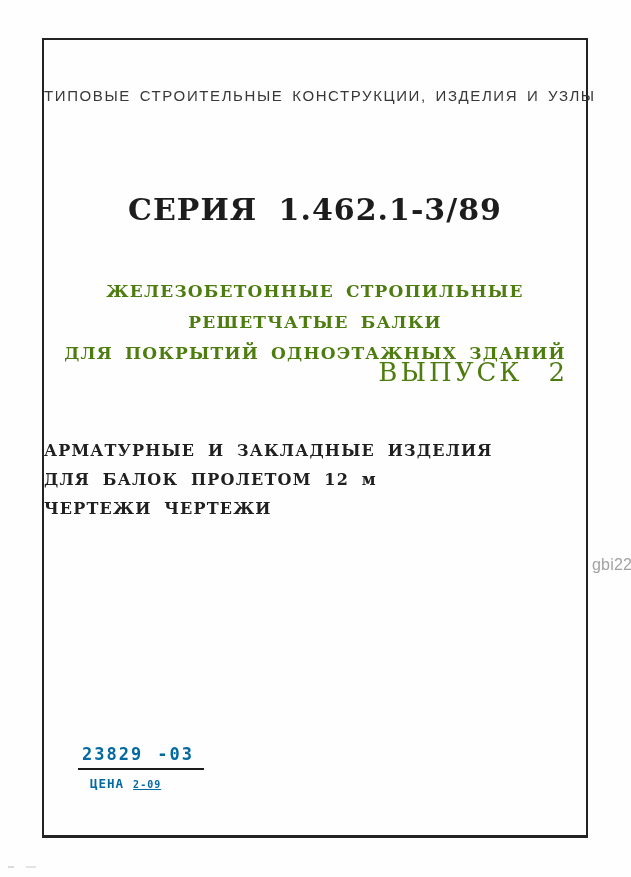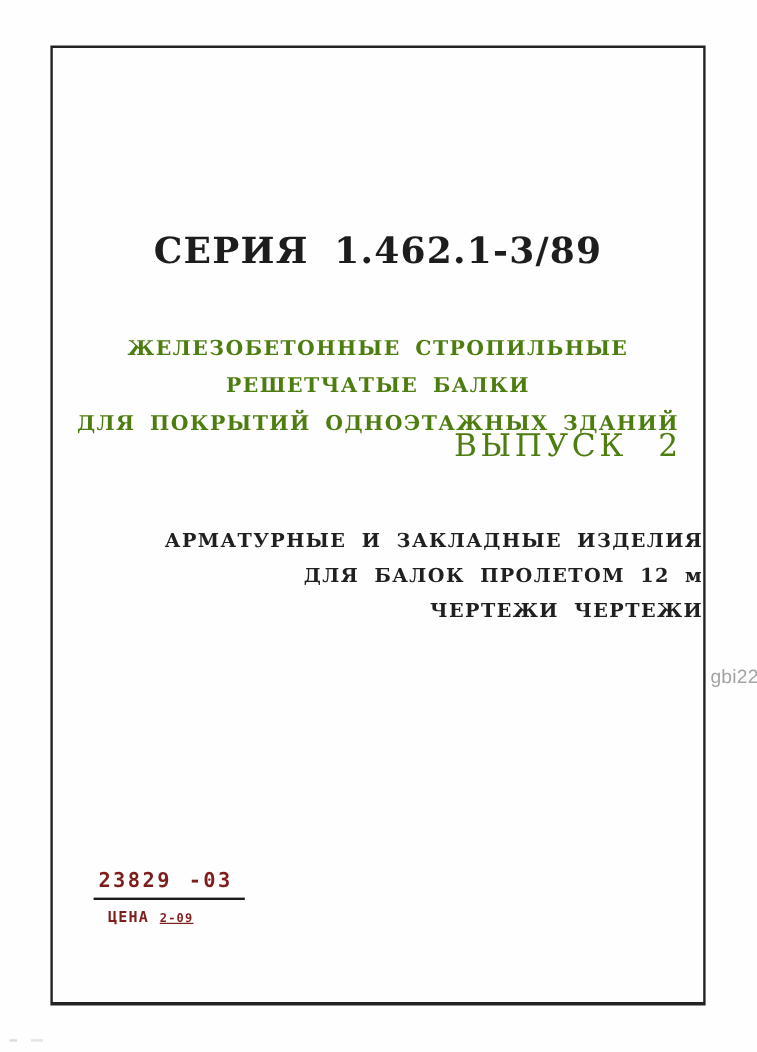--- a/index.html
+++ b/index.html
@@ -65,35 +65,35 @@
     font-size: 26px;
     font-weight: normal;
     letter-spacing: 3px;
     color: #4d7c0f;
     transform: translateX(-18px);
     white-space: nowrap;
   }
   .issue .issue-num { margin-left: 26px; }
   .contents {
     top: 396px;
-    text-align: right;
+    text-align: left;
     font-size: 16px;
     font-weight: bold;
     letter-spacing: 1.2px;
     word-spacing: 6px;
     line-height: 29px;
     color: #202020;
   }
   .stamp {
     left: 34px !important;
     right: auto !important;
-    top: 684px;
+    top: 704px;
     font-family: "DejaVu Sans Mono", monospace;
     font-weight: bold;
-    color: #7f1d1d;
+    color: #0369a1;
   }
   .stamp-top {
     display: inline-block;
     font-size: 17px;
     letter-spacing: 2px;
     border-bottom: 2px solid #1c1c1c;
     padding: 0 10px 4px 4px;
     white-space: nowrap;
   }
   .stamp-top .code-suffix { margin-left: 14px; }
@@ -134,20 +134,21 @@
     opacity: 0.9;
   }
 </style>
 </head>
 <body>
 
 <div class="scan">
 
   <div class="frame">
 
+    <div class="doc-header">ТИПОВЫЕ СТРОИТЕЛЬНЫЕ КОНСТРУКЦИИ, ИЗДЕЛИЯ И УЗЛЫ</div>
 
     <div class="series">СЕРИЯ 1.462.1-3/89</div>
 
     <div class="subject">
       <div>ЖЕЛЕЗОБЕТОННЫЕ СТРОПИЛЬНЫЕ РЕШЕТЧАТЫЕ БАЛКИ</div>
       <div>ДЛЯ ПОКРЫТИЙ ОДНОЭТАЖНЫХ ЗДАНИЙ</div>
     </div>
 
     <div class="issue">
       <span>ВЫПУСК</span><span class="issue-num">2</span>

